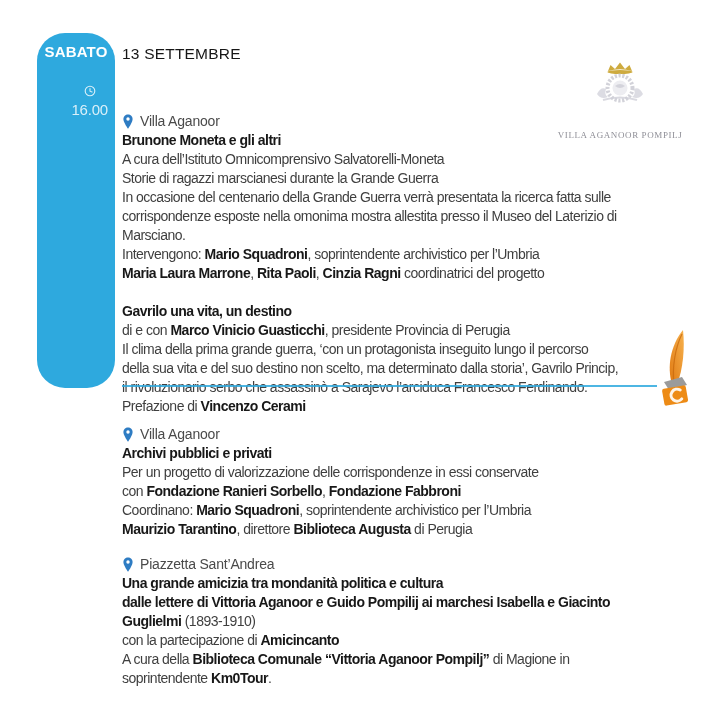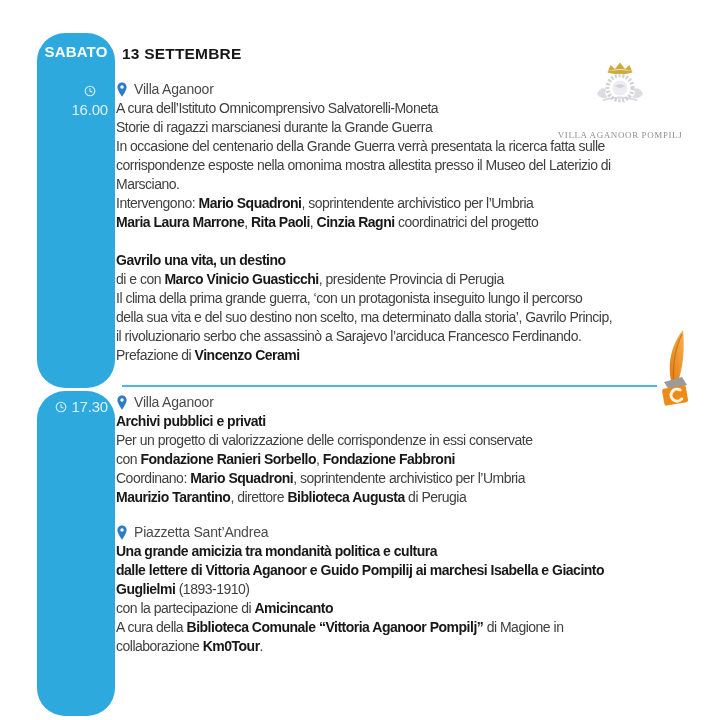--- a/index.html
+++ b/index.html
@@ -21,33 +21,33 @@
   .time-row{
     position:absolute;right:7px;display:flex;align-items:center;gap:4px;
     color:rgba(255,255,255,.82);font-size:15px;letter-spacing:-.2px;
   }
   .tr1{top:52px;flex-direction:column;}
   .tr2{top:7px;}
   .clock{width:12px;height:12px;display:block;}
 
   
   .date-title{
-    position:absolute;left:122px;top:45px;font-size:15.5px;font-weight:bold;
+    position:absolute;left:122px;top:45px;font-size:15.5px;font-weight:normal;
     color:#161616;letter-spacing:.2px;
   }
 
   
   .logo{position:absolute;left:545px;top:60px;width:150px;text-align:center;}
   .logo-caption{
     margin-top:20px;font-family:"Liberation Serif","DejaVu Serif",serif;
     font-size:9px;color:#8f8f97;letter-spacing:.6px;white-space:nowrap;
   }
 
   
-  .section{position:absolute;left:116px;width:546px;}
+  .section{position:absolute;left:122px;width:546px;margin-top:32px;}
   .s1{top:80px;}
   .s2{top:393px;}
   .venue-row{
     height:19px;line-height:19px;display:flex;align-items:center;gap:6px;
     font-size:14px;color:#4a4a4a;letter-spacing:-.2px;white-space:nowrap;
   }
   .pin{width:12px;height:16px;flex:0 0 auto;display:block;}
   .line{
     height:19px;line-height:19px;white-space:nowrap;font-size:14px;
     color:#3f3f3f;letter-spacing:-.5px;
@@ -72,29 +72,20 @@
     <div class="day-label">SABATO</div>
     <div class="time-row tr1">
       <svg class="clock" viewBox="0 0 16 16">
         <circle cx="8" cy="8" r="6.4" fill="none" stroke="rgba(255,255,255,.82)" stroke-width="1.5"></circle>
         <path d="M8 4.6 V8.2 L10.8 9.4" fill="none" stroke="rgba(255,255,255,.82)" stroke-width="1.4" stroke-linecap="round"></path>
       </svg>
       <span>16.00</span>
     </div>
   </div>
 
-  <div class="sidebar-block sb2">
-    <div class="time-row tr2">
-      <svg class="clock" viewBox="0 0 16 16">
-        <circle cx="8" cy="8" r="6.4" fill="none" stroke="rgba(255,255,255,.82)" stroke-width="1.5"></circle>
-        <path d="M8 4.6 V8.2 L10.8 9.4" fill="none" stroke="rgba(255,255,255,.82)" stroke-width="1.4" stroke-linecap="round"></path>
-      </svg>
-      <span>17.30</span>
-    </div>
-  </div>
 
   <div class="date-title">13 SETTEMBRE</div>
 
   <div class="logo">
     <svg width="150" height="46" viewBox="0 0 150 46">
 
       <path d="M63 11 l2.5 -6 l4.5 4 l5 -6.5 l5 6.5 l4.5 -4 l2.5 6 q-12 -3.5 -24 0 z" fill="#C9A22A" opacity=".9"></path>
       <ellipse cx="75" cy="12" rx="12.5" ry="2" fill="#C9A22A" opacity=".9"></ellipse>
 
       <circle cx="75" cy="28" r="12.5" fill="none" stroke="#c7c7cf" stroke-width="4" stroke-dasharray="2.2 1.6" opacity=".8"></circle>
@@ -110,20 +101,21 @@
 
   <div class="section s1">
     <div class="venue-row">
       <svg class="pin" viewBox="0 0 24 32">
         <path d="M12 1 C6.9 1 2.8 5.1 2.8 10.2 c0 7 9.2 19.3 9.2 19.3 s9.2 -12.3 9.2 -19.3 C21.2 5.1 17.1 1 12 1 z" fill="#2E7CC3"></path>
         <circle cx="12" cy="10" r="3.4" fill="#ffffff"></circle>
       </svg>
       <span>Villa Aganoor</span>
     </div>
     <div>
+        <div class="line"><b>Brunone Moneta e gli altri</b></div>
         <div class="line"><span>A cura dell’Istituto Omnicomprensivo Salvatorelli-Moneta</span></div>
         <div class="line"><span>Storie di ragazzi marscianesi durante la Grande Guerra</span></div>
         <div class="line"><span>In occasione del centenario della Grande Guerra verrà presentata la ricerca fatta sulle</span></div>
         <div class="line"><span>corrispondenze esposte nella omonima mostra allestita presso il Museo del Laterizio di</span></div>
         <div class="line"><span>Marsciano.</span></div>
         <div class="line"><span>Intervengono: </span><b>Mario Squadroni</b><span>, soprintendente archivistico per l’Umbria</span></div>
         <div class="line"><b>Maria Laura Marrone</b><span>, </span><b>Rita Paoli</b><span>, </span><b>Cinzia Ragni</b><span> coordinatrici del progetto</span></div>
       </div>
     <div class="spacer19"></div>
     <div>
@@ -160,21 +152,21 @@
         <circle cx="12" cy="10" r="3.4" fill="#ffffff"></circle>
       </svg>
       <span>Piazzetta Sant’Andrea</span>
     </div>
     <div>
         <div class="line"><b>Una grande amicizia tra mondanità politica e cultura</b></div>
         <div class="line"><b>dalle lettere di Vittoria Aganoor e Guido Pompilij ai marchesi Isabella e Giacinto</b></div>
         <div class="line"><b>Guglielmi</b><span> (1893-1910)</span></div>
         <div class="line"><span>con la partecipazione di </span><b>Amicincanto</b></div>
         <div class="line"><span>A cura della </span><b>Biblioteca Comunale “Vittoria Aganoor Pompilj”</b><span> di Magione in</span></div>
-        <div class="line"><span>collaborazione </span><b>Km0Tour</b><span>.</span></div>
+        <div class="line"><span>soprintendente </span><b>Km0Tour</b><span>.</span></div>
       </div>
   </div>
 
   <div class="quill-badge">
     <svg width="44" height="78" viewBox="0 0 44 78">
       <defs>
         <linearGradient id="qg" x1="0" y1="1" x2="1" y2="0">
           <stop offset="0" stop-color="#E07A12"></stop>
           <stop offset="1" stop-color="#F7B24E"></stop>
         </linearGradient>

